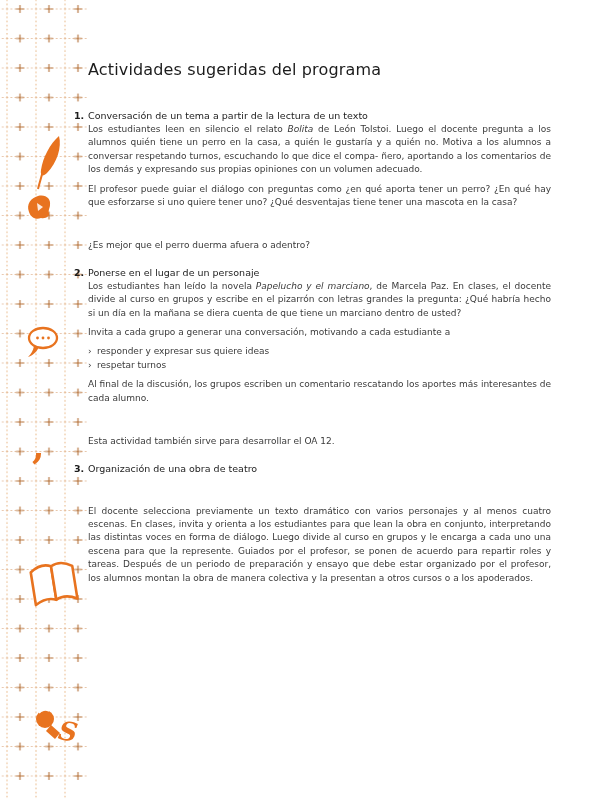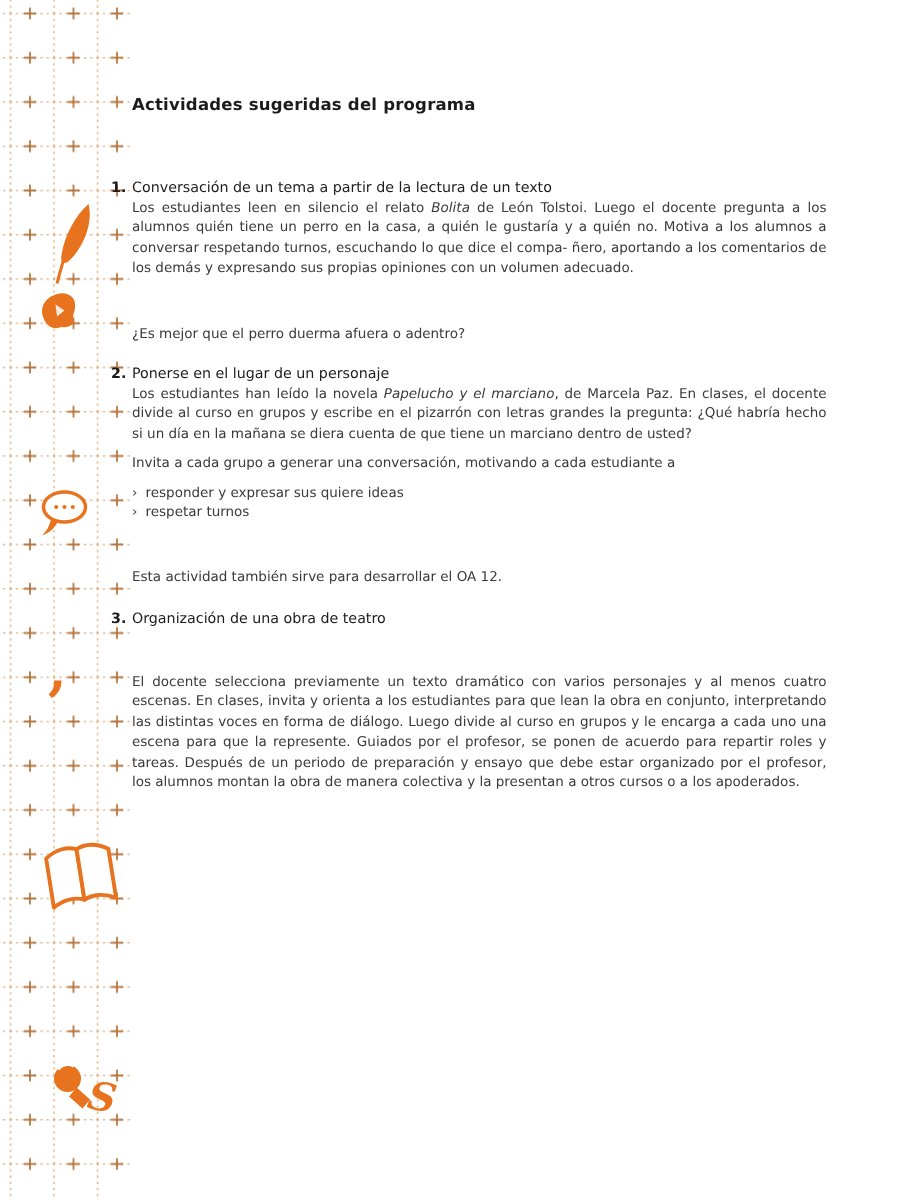--- a/index.html
+++ b/index.html
@@ -1,22 +1,22 @@
 <!DOCTYPE html>
 <html><head>
 <meta charset="utf-8">
 <style>
   html,body{margin:0;padding:0;}
   body{width:600px;height:800px;background:#ffffff;overflow:hidden;position:relative;
        font-family:"DejaVu Sans",sans-serif;}
   .page{position:absolute;inset:0;background:#fff;}
   .grid-svg{position:absolute;left:0;top:0;}
   .main{position:absolute;left:88px;top:63px;width:463px;color:#3a3a3a;}
-  .page-title{font-size:11px;line-height:14px;font-weight:bold;color:#1c1c1c;
-              margin:0 0 42px 0;letter-spacing:.15px;}
+  .page-title{font-size:16px;line-height:14px;font-weight:normal;color:#1c1c1c;
+              margin:0 0 32px 0;letter-spacing:.15px;}
   .activity{position:relative;margin:0 0 13px 0;}
   .activity-number{position:absolute;left:-14px;top:0;font-size:9.5px;line-height:13px;
                    font-weight:bold;color:#1c1c1c;}
   .activity-title{font-size:9.5px;line-height:13px;font-weight:normal;color:#1c1c1c;
                   margin:0 0 1px 0;}
   .body-par{font-size:9px;line-height:13.4px;text-align:justify;margin:0 0 6px 0;
             text-justify:inter-word;}
   .body-par:last-child{margin-bottom:0;margin-top:30px;}
   .body-par i{font-style:italic;}
   .bullets{list-style:none;margin:0 0 6px 0;padding:0;font-size:9px;line-height:13.4px;}
@@ -74,32 +74,34 @@
     <text x="59" y="740" font-size="26" font-family="DejaVu Serif, serif" font-style="italic" font-weight="bold" fill="#e8731f" transform="rotate(10 66 730)">S</text>
   </svg>
 
   <div class="main">
     <h1 class="page-title">Actividades sugeridas del programa</h1>
 
     <section class="activity">
       <span class="activity-number">1.</span>
       <h2 class="activity-title">Conversación de un tema a partir de la lectura de un texto</h2>
       <p class="body-par"><span>Los estudiantes leen en silencio el relato </span><i>Bolita</i><span> de León Tolstoi. Luego el docente pregunta a los alumnos quién tiene un perro en la casa, a quién le gustaría y a quién no. Motiva a los alumnos a conversar respetando turnos, escuchando lo que dice el compa- ñero, aportando a los comentarios de los demás y expresando sus propias opiniones con un volumen adecuado.</span></p>
+      <p class="body-par"><span>El profesor puede guiar el diálogo con preguntas como ¿en qué aporta tener un perro? ¿En qué hay que esforzarse si uno quiere tener uno? ¿Qué desventajas tiene tener una mascota en la casa?</span></p>
       <p class="body-par"><span>¿Es mejor que el perro duerma afuera o adentro?</span></p>
     </section>
 
     <section class="activity">
       <span class="activity-number">2.</span>
       <h2 class="activity-title">Ponerse en el lugar de un personaje</h2>
       <p class="body-par"><span>Los estudiantes han leído la novela </span><i>Papelucho y el marciano</i><span>, de Marcela Paz. En clases, el docente divide al curso en grupos y escribe en el pizarrón con letras grandes la pregunta: ¿Qué habría hecho si un día en la mañana se diera cuenta de que tiene un marciano dentro de usted?</span></p>
       <p class="body-par"><span>Invita a cada grupo a generar una conversación, motivando a cada estudiante a</span></p>
       <ul class="bullets">
         <li><span class="bullet-marker">›</span><span>responder y expresar sus quiere ideas</span></li>
         <li><span class="bullet-marker">›</span><span>respetar turnos</span></li>
       </ul>
+      <p class="body-par"><span>Al final de la discusión, los grupos escriben un comentario rescatando los aportes más interesantes de cada alumno.</span></p>
       <p class="body-par"><span>Esta actividad también sirve para desarrollar el OA 12.</span></p>
     </section>
 
     <section class="activity">
       <span class="activity-number">3.</span>
       <h2 class="activity-title">Organización de una obra de teatro</h2>
       <p class="body-par"><span>El docente selecciona previamente un texto dramático con varios personajes y al menos cuatro escenas. En clases, invita y orienta a los estudiantes para que lean la obra en conjunto, interpretando las distintas voces en forma de diálogo. Luego divide al curso en grupos y le encarga a cada uno una escena para que la represente. Guiados por el profesor, se ponen de acuerdo para repartir roles y tareas. Después de un periodo de preparación y ensayo que debe estar organizado por el profesor, los alumnos montan la obra de manera colectiva y la presentan a otros cursos o a los apoderados.</span></p>
     </section>
   </div>
 </div>

